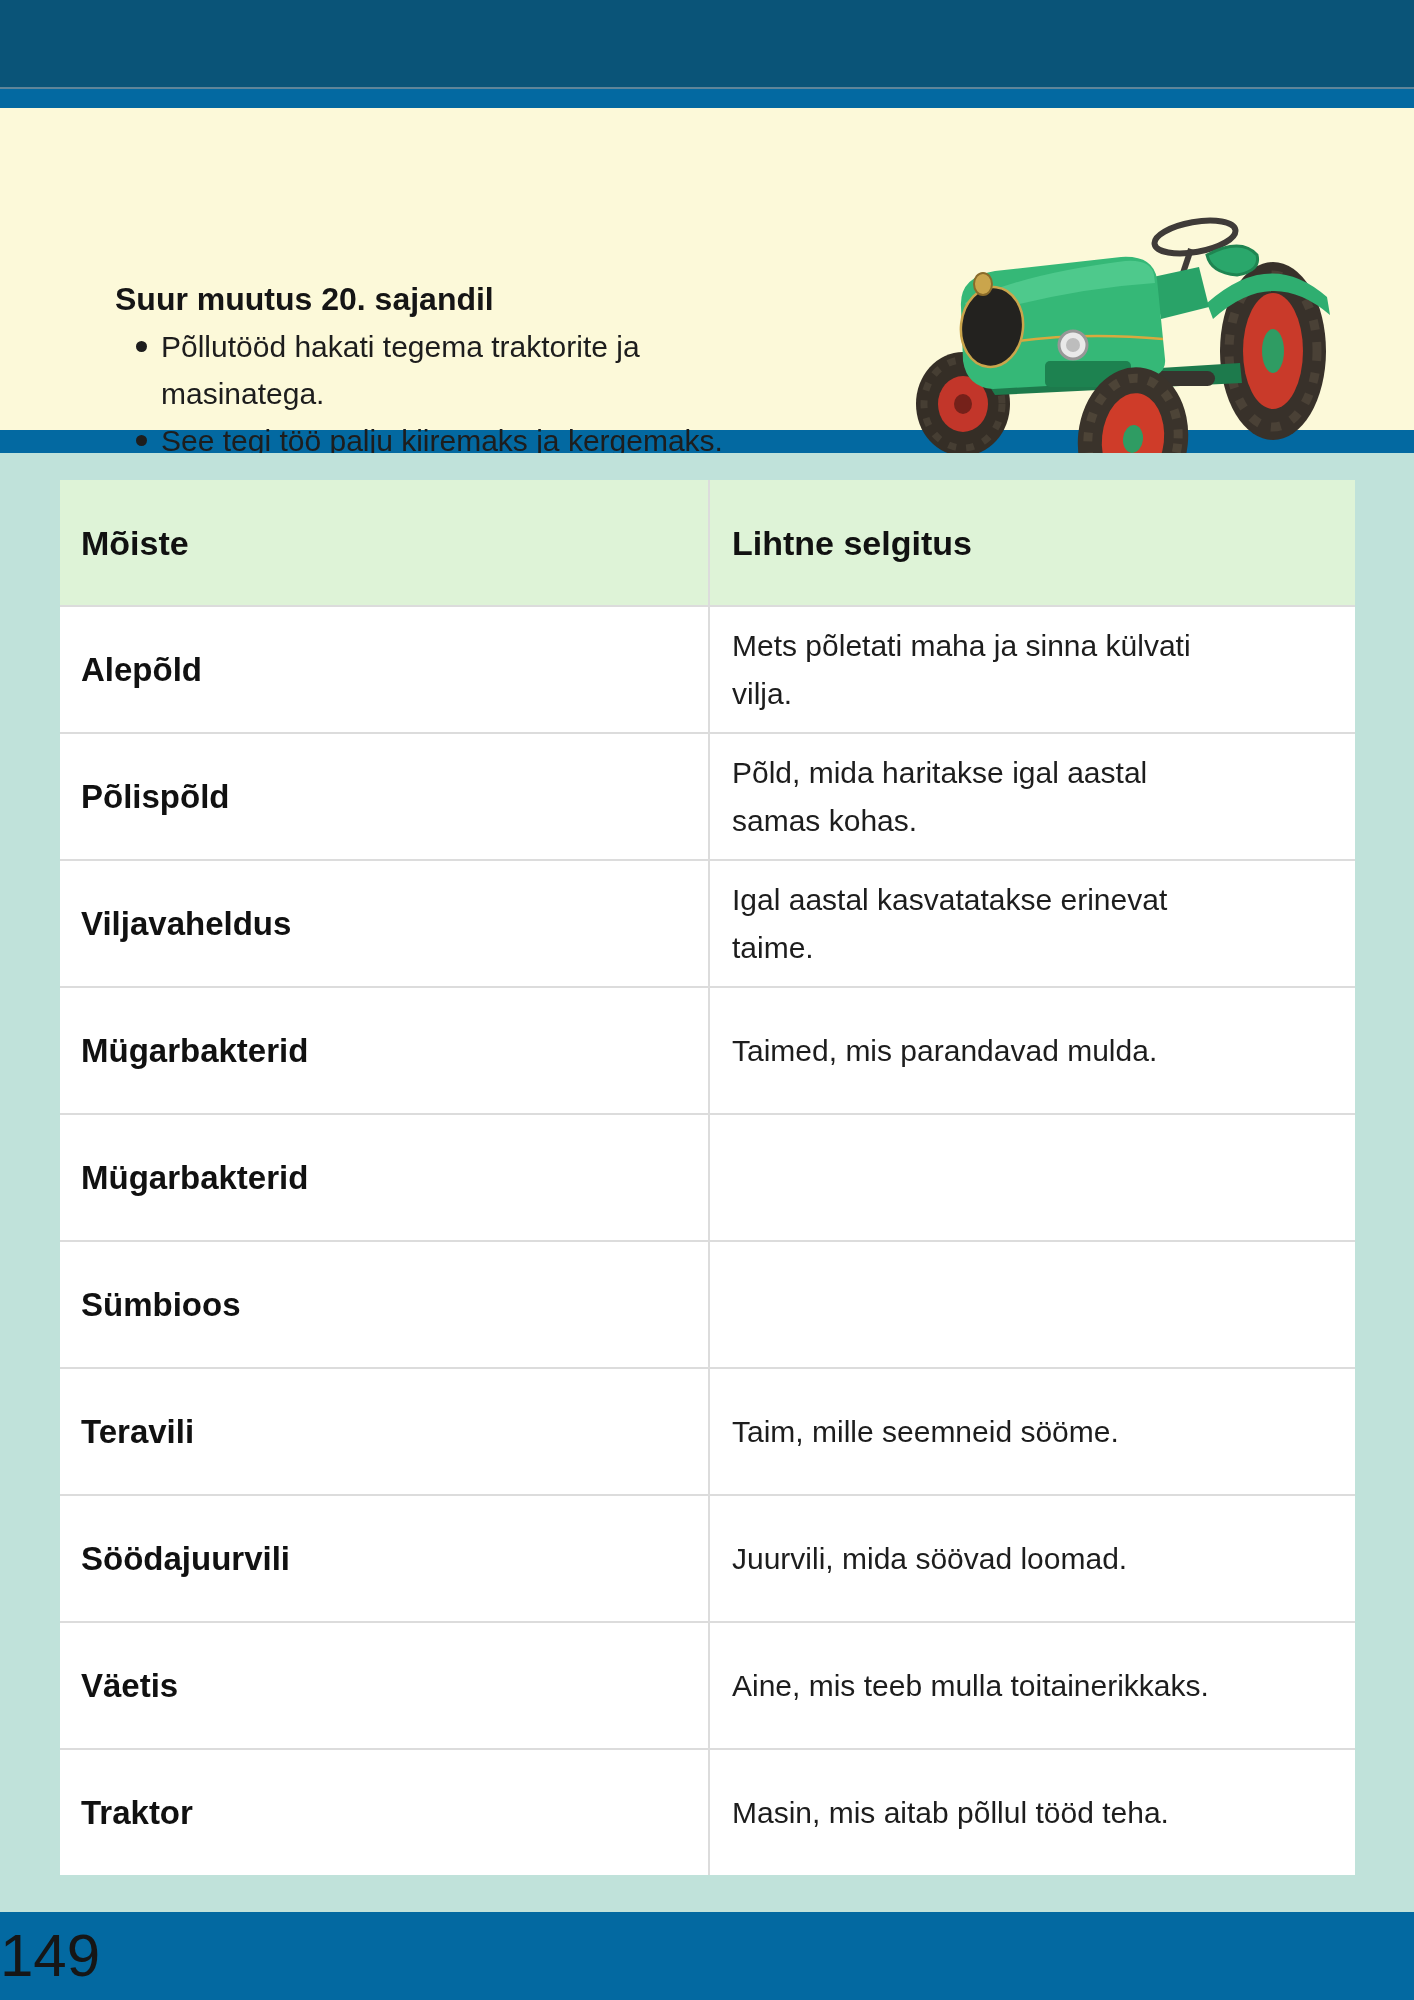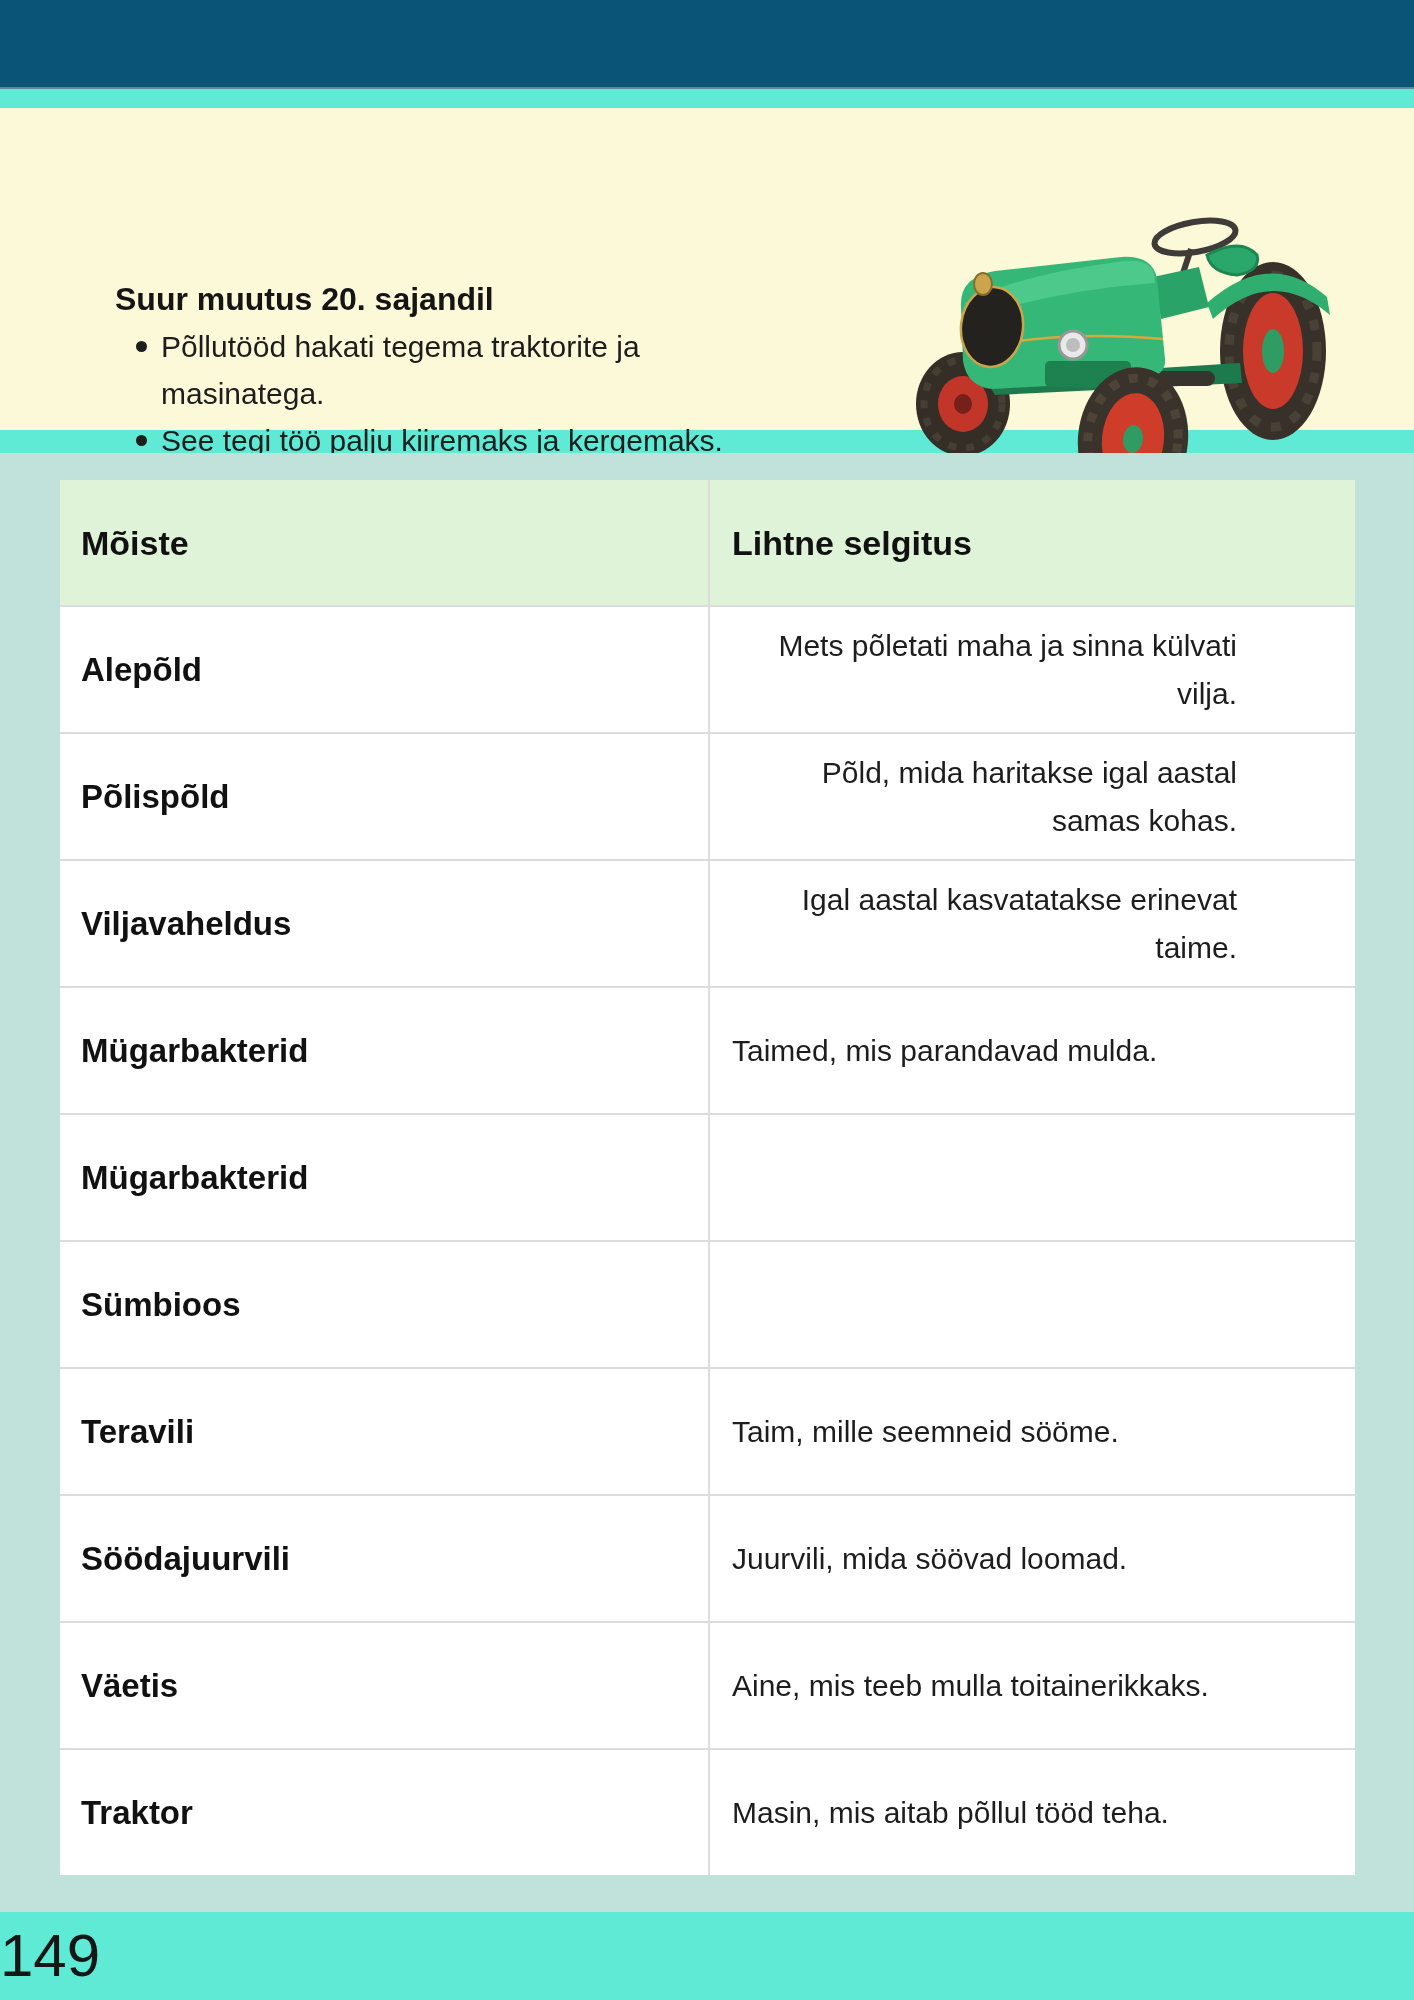--- a/index.html
+++ b/index.html
@@ -1,16 +1,16 @@
 <!DOCTYPE html>
 <html><head>
 <meta charset="utf-8">
 <style>
   html,body{margin:0;padding:0;background:#ffffff;}
-  .page{position:relative;width:1414px;height:2000px;background:#5eead4;overflow:hidden;
+  .page{position:relative;width:1414px;height:2000px;background:#0369a1;overflow:hidden;
         font-family:"Liberation Sans", sans-serif;color:#1b1b1b;}
 
   
   .topbar{position:absolute;left:0;top:0;width:1414px;height:87px;background:#0a5478;
           border-bottom:2px solid #5f8599;}
 
   
   .intro{position:absolute;left:0;top:108px;width:1414px;height:322px;background:#fcf9d9;}
   .intro-content{position:absolute;left:115px;top:170px;}
   .intro-title{margin:0;font-size:32px;font-weight:bold;line-height:42px;color:#151515;}
@@ -18,21 +18,21 @@
   .intro-bullets li{position:relative;font-size:30px;line-height:47px;color:#1d1d1d;}
   .intro-bullets li::before{content:"";position:absolute;left:-25px;top:18px;width:11px;height:11px;
           border-radius:50%;background:#1d1d1d;}
   .tractor{position:absolute;left:895px;top:103px;width:435px;height:300px;}
 
   
   .teal{position:absolute;left:0;top:453px;width:1414px;height:1459px;background:#c0e2da;}
   .vtable{position:absolute;left:60px;top:480px;width:1295px;background:#ffffff;}
   .tr{display:flex;min-height:125px;background:#ffffff;border-top:2px solid #dcdcdc;}
   .tr.thead{background:#def3d7;border-top:none;}
-  .cell{box-sizing:border-box;display:flex;align-items:center;text-align:right;}
+  .cell{box-sizing:border-box;display:flex;align-items:center;}
   .cell.term{flex:0 0 650px;width:650px;border-right:2px solid #dcdcdc;padding:10px 18px 10px 21px;}
   .cell.def{flex:1;padding:10px 18px 10px 22px;}
   .term-text{font-size:33px;font-weight:bold;color:#111111;line-height:44px;}
   .def-text{font-size:30px;line-height:48px;color:#1d1d1d;max-width:505px;}
   .th-text{font-size:34px;font-weight:bold;color:#111111;line-height:44px;}
 
   
   .pagenum{position:absolute;left:0;top:1926px;width:1400px;text-align:left;
            font-size:60px;color:#161616;line-height:60px;}
 </style>

